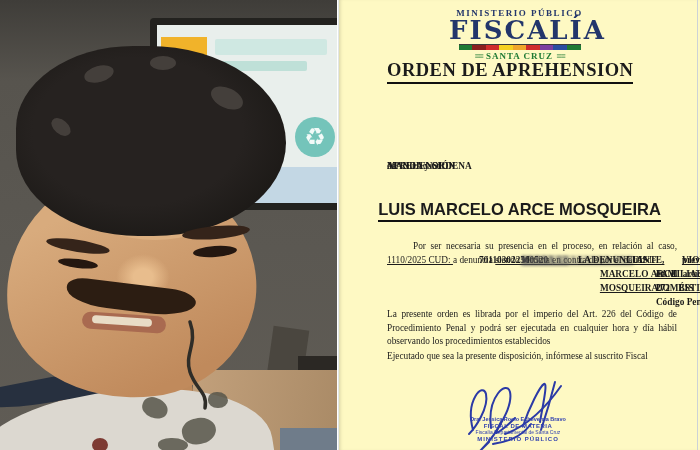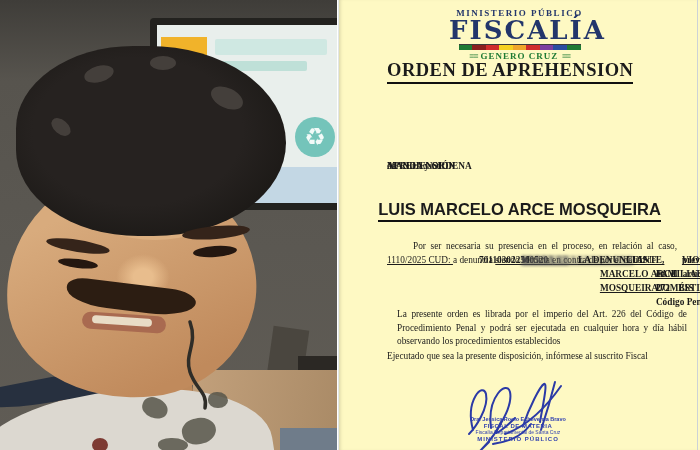--- a/index.html
+++ b/index.html
@@ -73,21 +73,21 @@
   .order-title{top:60px;left:48px;font-size:18.5px;font-weight:bold;letter-spacing:.5px;
                border-bottom:2px solid #111;padding-bottom:1px;white-space:nowrap;}
   .prosecutor{top:97px;right:26px;width:152px;font-size:9.3px;font-weight:bold;line-height:13px;
               text-align:justify;text-align-last:justify;}
   .body-p{font-size:9.3px;line-height:13.5px;text-align:justify;}
   .order-p{top:151px;left:48px;width:290px;}
   .subject-wrap{top:200px;left:0;width:100%;text-align:center;}
   .subject{position:static;display:inline-block;font-family:"Liberation Sans",sans-serif;
            font-size:16.5px;font-weight:bold;border-bottom:2px solid #111;padding-bottom:1px;white-space:nowrap;}
   .case{top:230px;left:48px;width:290px;text-indent:26px;line-height:14px;}
-  .closing{top:299px;left:48px;width:290px;margin-left:10px;}
+  .closing{top:299px;left:48px;width:290px;}
   .exec{top:341px;left:48px;width:290px;text-align:left;}
   .dateline{top:361px;left:48px;font-size:9.6px;font-weight:bold;text-decoration:underline;white-space:nowrap;}
   .u{text-decoration:underline;}
   b{font-weight:bold;}
   .redacted{filter:blur(1.7px);color:#555;}
 
   .sig-svg{top:378px;left:104px;width:150px;height:72px;overflow:visible;}
   .stamp{top:416px;left:79px;width:200px;text-align:center;color:#3141b0;filter:blur(.35px);
          font-family:"Liberation Sans",sans-serif;line-height:6.5px;}
   .stamp span{position:static;display:block;}
@@ -159,21 +159,21 @@
           <span style="background: rgb(208, 44, 44);"></span>
           <span style="background: rgb(245, 208, 32);"></span>
           <span style="background: rgb(240, 166, 42);"></span>
           <span style="background: rgb(208, 44, 44);"></span>
           <span style="background: rgb(123, 63, 160);"></span>
           <span style="background: rgb(42, 77, 160);"></span>
           <span style="background: rgb(30, 122, 52);"></span>
         </div>
       <span class="region-row">
         <span class="deco">≡≡</span>
-        <span style="position:static">GENERO CRUZ</span>
+        <span style="position:static">SANTA CRUZ</span>
         <span class="deco">≡≡</span>
       </span>
     </div>
 
     <div class="order-title">ORDEN DE APREHENSION</div>
 
 
     <p class="body-p order-p"><b>MANDA y ORDENA</b><b>APREHENSIÓN</b><span style="position:static"> del Ciudadano:</span></p>
 
     <div class="subject-wrap">

